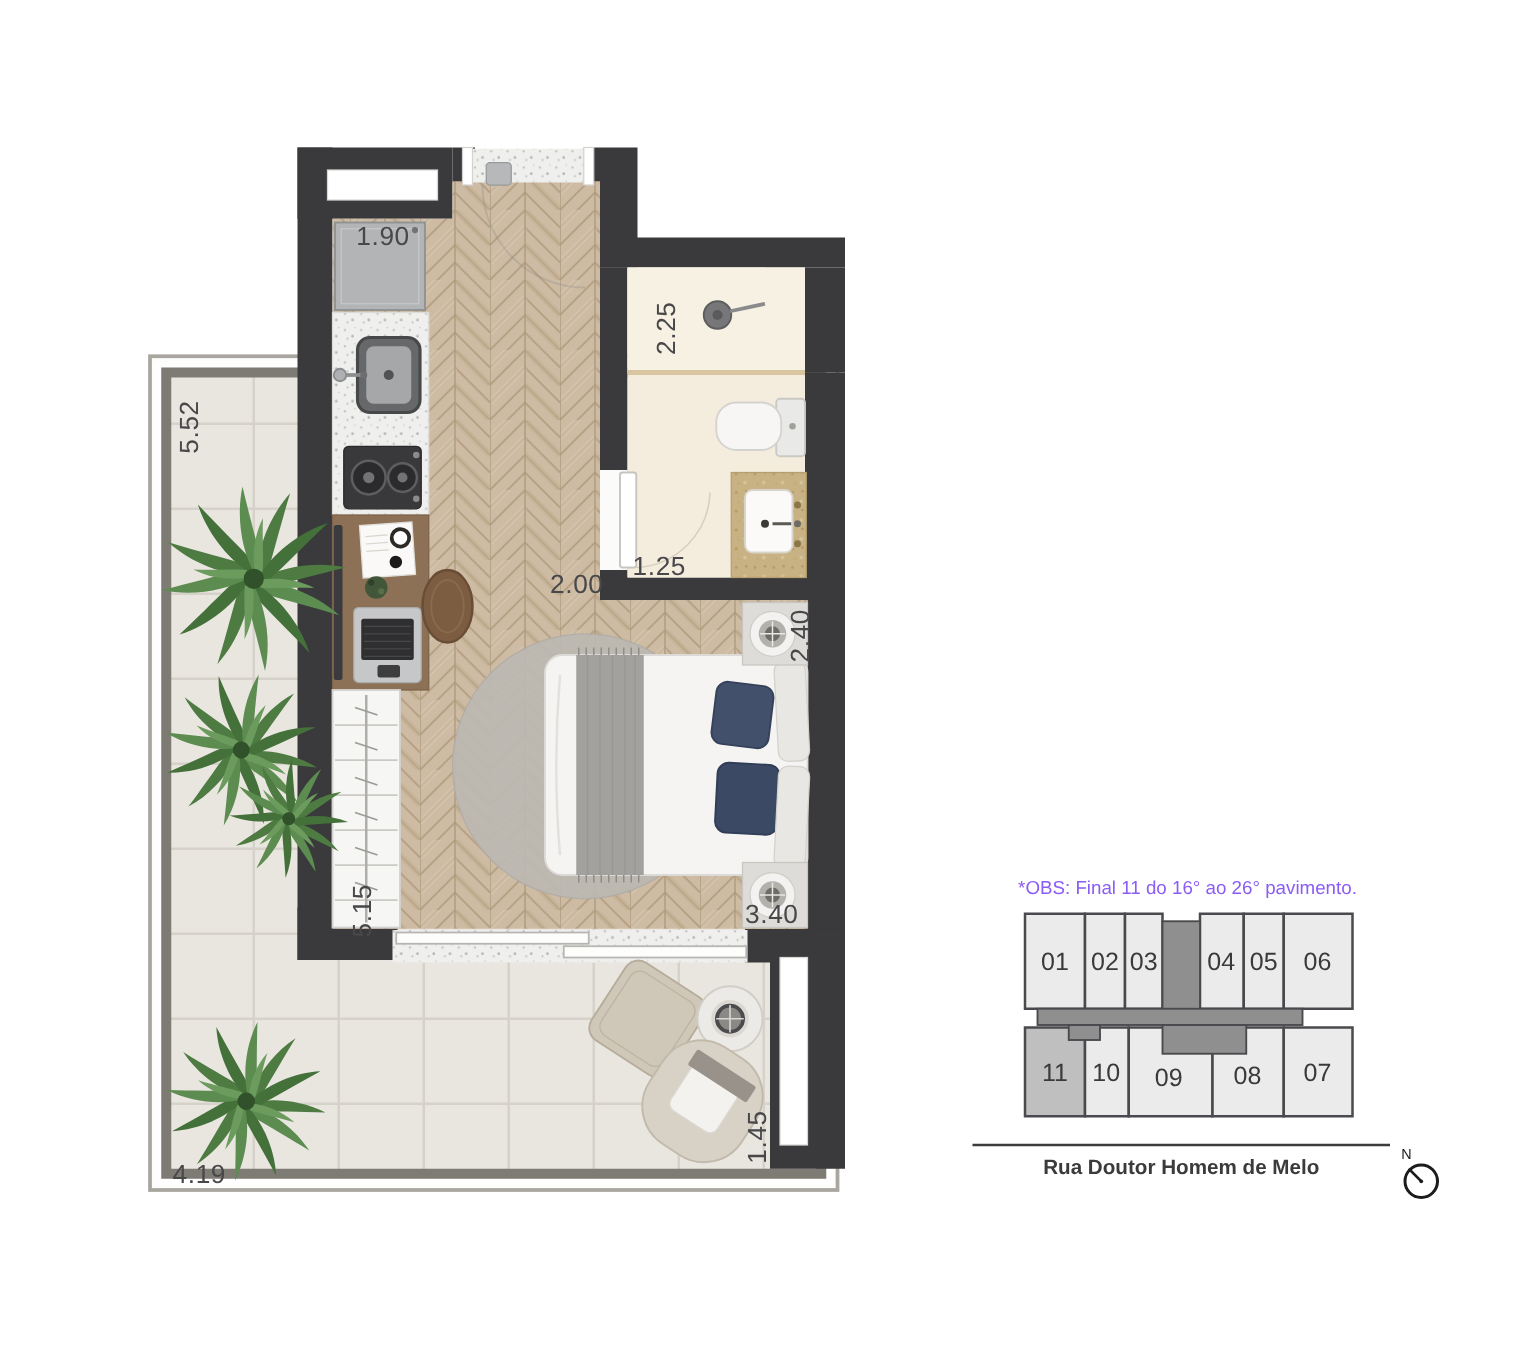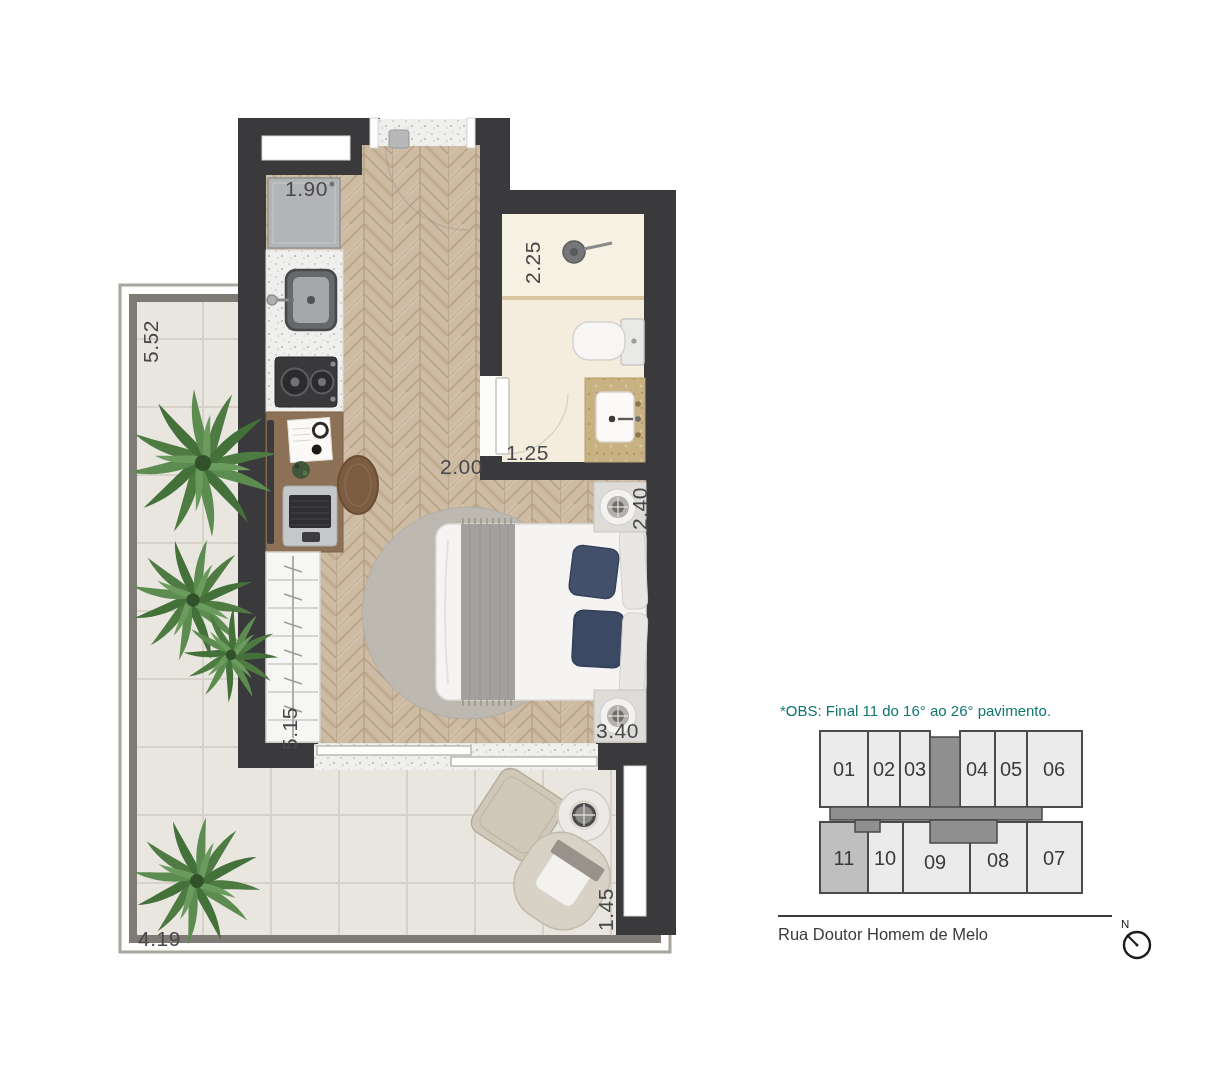--- a/index.html
+++ b/index.html
@@ -3,27 +3,27 @@
 <meta charset="utf-8">
 <style>
   html,body{margin:0;padding:0;background:#ffffff;}
   body{font-family:"Liberation Sans", sans-serif;}
   .canvas{position:relative;width:1231px;height:1008px;background:#ffffff;overflow:hidden;}
   .plan{position:absolute;left:0;top:0;}
   .wall{fill:#3a3a3c;}
   .wslot{fill:#ffffff;stroke:#d8d6d2;stroke-width:1;}
   .dim{font-size:21px;fill:#48484a;letter-spacing:0.5px;}
   .unitnum{font-size:20px;fill:#3a3a3a;text-anchor:middle;}
-  .obs{position:absolute;left:780px;top:702px;width:340px;font-size:15px;color:#0f766e;}
+  .obs{position:absolute;left:780px;top:702px;width:340px;text-align:center;font-size:15px;color:#8b5cf6;}
   .keyplan{position:absolute;left:805px;top:720px;}
   .unitcell{fill:#ebebeb;stroke:#4a4a4e;stroke-width:2;}
   .unitcell-hl{fill:#bfbfbf;stroke:#4a4a4e;stroke-width:2;}
   .core{fill:#8f8f8f;stroke:#4a4a4e;stroke-width:1.5;}
   .street-line{position:absolute;left:778px;top:915px;width:334px;height:2px;background:#3b3b3b;}
-  .street{position:absolute;left:778px;top:925px;width:334px;text-align:left;font-size:16.5px;color:#3b3b3b;}
+  .street{position:absolute;left:778px;top:925px;width:334px;text-align:center;font-size:16.5px;color:#3b3b3b;font-weight:bold;}
   .compass{position:absolute;left:1116px;top:916px;width:46px;height:50px;}
   .compass .north{position:absolute;left:5px;top:2px;font-size:11.5px;color:#1c1c1c;}
   .compass svg{position:absolute;left:0;top:0;}
 </style>
 </head>
 <body>
 
 <div class="canvas">
 
 <svg class="plan" width="760" height="1080" viewBox="0 0 760 1080">

